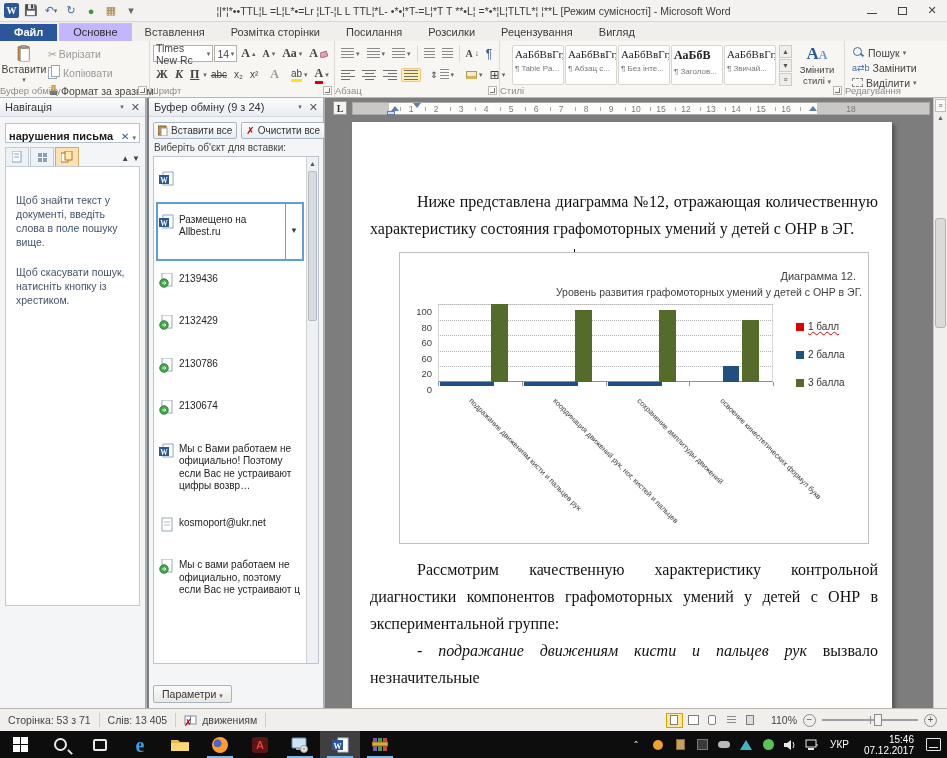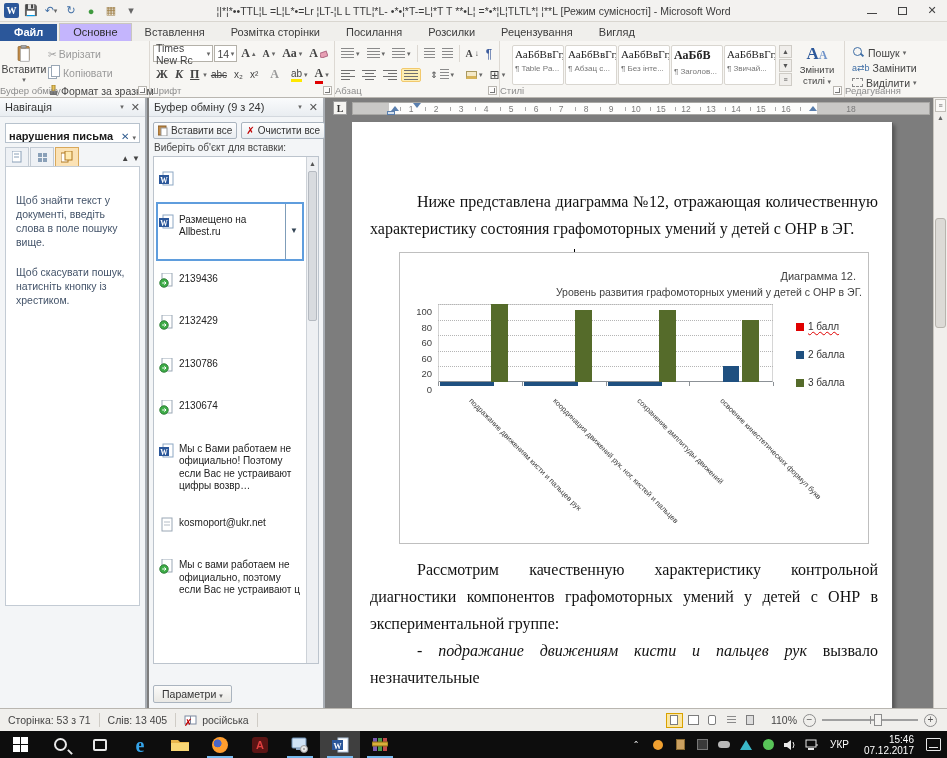--- a/index.html
+++ b/index.html
@@ -666,21 +666,21 @@
     <span class="sb-item">Сторінка: 53 з 71</span>
     <span class="sb-sep"></span>
     <span class="sb-item">Слів: 13 405</span>
     <span class="sb-sep"></span>
     <span class="sb-item">
       <svg width="14" height="12">
           <rect x="1" y="2" width="11" height="8" fill="#fff" stroke="#7d8aa0"></rect>
           <line x1="6.5" y1="2" x2="6.5" y2="10" stroke="#7d8aa0"></line>
           <text x="0" y="12" font-size="10" fill="#c00000" font-weight="bold">✗</text>
         </svg>
-      <span>російська</span>
+      <span>движениям</span>
     </span>
     <span class="sb-sep"></span>
     <div class="views">
       <span class="vbtn on">
           <span class="pg"></span>
         </span>
       <span class="vbtn">
           <span class="pg" style="width:11px;"></span>
         </span>
       <span class="vbtn">

